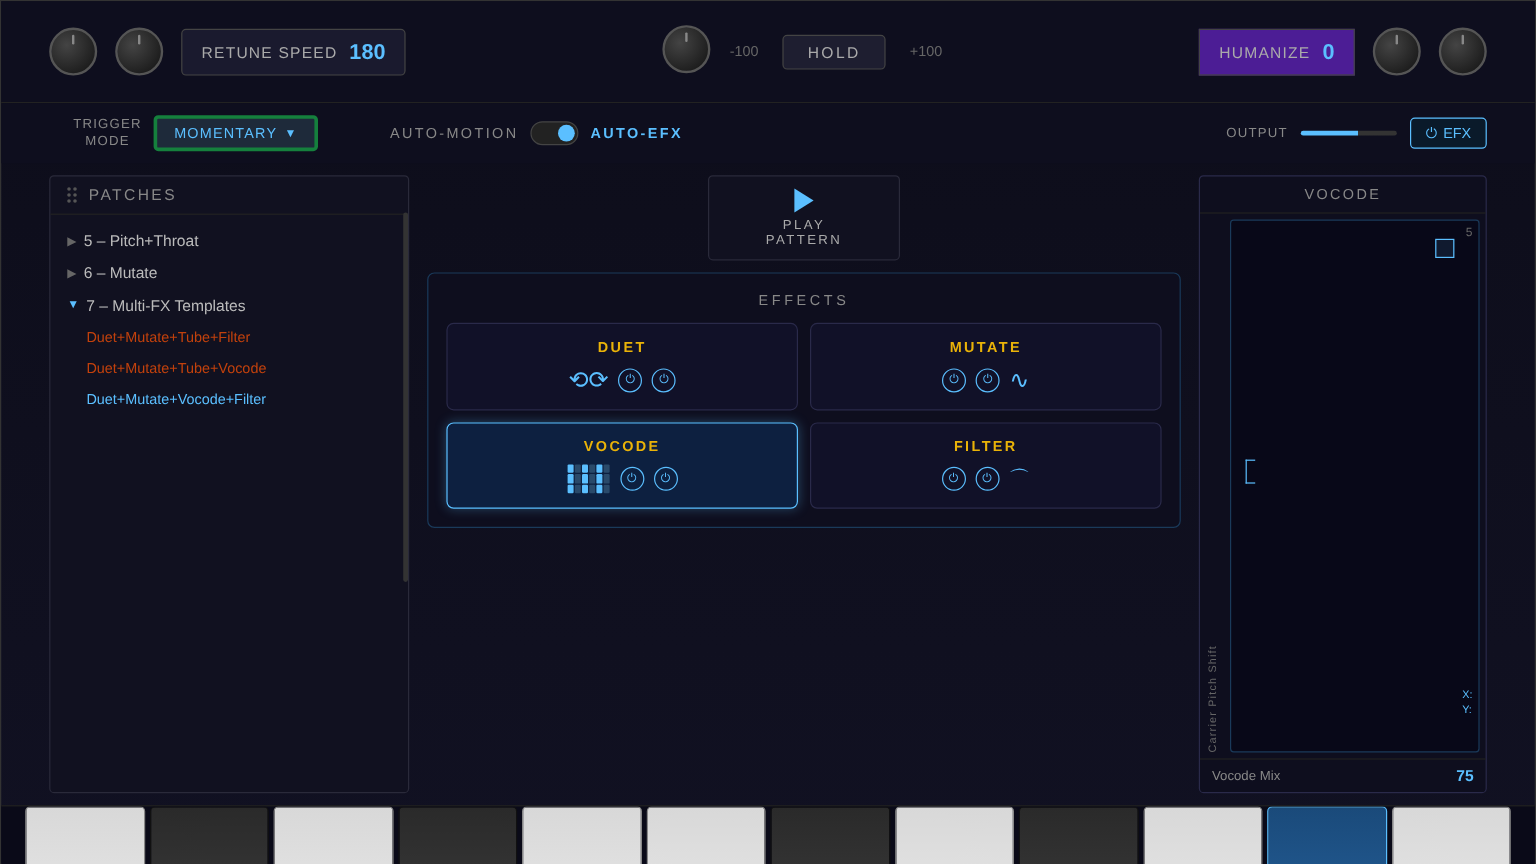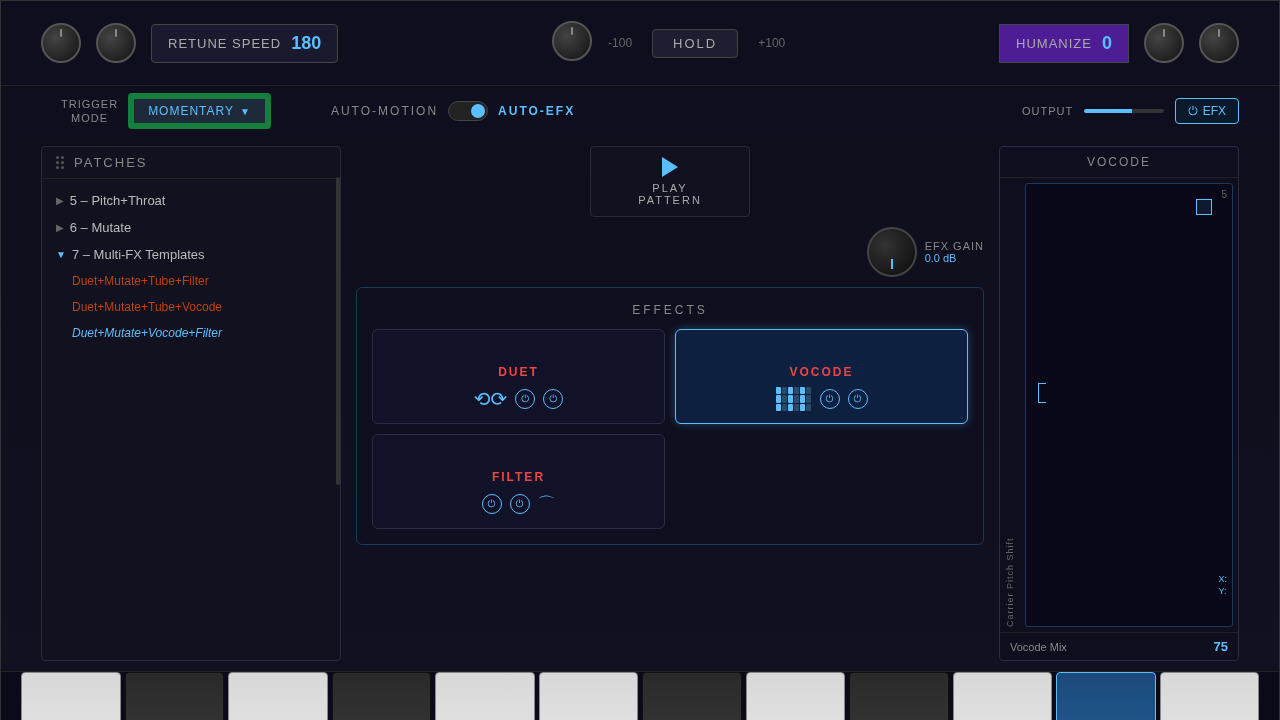--- a/index.html
+++ b/index.html
@@ -180,21 +180,21 @@
     .trigger-label {
       color: #888;
       font-size: 11px;
       letter-spacing: 1px;
       text-align: center;
       line-height: 1.3;
     }
 
     .momentary-btn {
       background: #1e2a3a;
-      border: 6px solid #15803d;
+      border: 3px solid #15803d;
       border-radius: 4px;
       padding: 5px 14px;
       color: #5bbfff;
       font-size: 12px;
       letter-spacing: 1px;
       display: flex;
       align-items: center;
       gap: 6px;
     }
 
@@ -287,21 +287,21 @@
       display: flex;
       align-items: center;
       gap: 6px;
     }
 
     .patch-item .arrow { color: #5bbfff; font-size: 10px; }
     .patch-item.parent { color: #bbb; }
     .patch-item.parent .arrow { color: #5bbfff; }
     .patch-item.collapsed .arrow { color: #666; }
     .patch-item.child { padding-left: 30px; color: #c2410c; font-size: 12px; }
-    .patch-item.child-active { padding-left: 30px; color: #5bbfff; font-size: 12px; font-style: italic; }
+    .patch-item.child-active { padding-left: 30px; color: #5bbfff; font-size: 12px; }
     .patch-item.expanded { color: #bbb; }
     .patch-item.expanded .arrow { color: #5bbfff; }
 
     .patches-scrollbar {
       position: absolute;
       right: 0;
       top: 30px;
       width: 4px;
       height: 60%;
       background: #333;
@@ -373,25 +373,24 @@
       gap: 8px;
     }
 
     .effect-box.vocode-active {
       background: #0d2040;
       border-color: #5bbfff;
       box-shadow: 0 0 10px rgba(91, 191, 255, 0.3);
     }
 
     .effect-name {
-      color: #ef4444;
+      color: #eab308;
       font-size: 12px;
       letter-spacing: 2px;
       font-weight: bold;
-      margin-top: 23px;
     }
 
     .effect-controls {
       display: flex;
       align-items: center;
       gap: 8px;
     }
 
     .power-circle {
       width: 20px;
@@ -687,41 +686,42 @@
     </div>
 
     <div class="center-panel">
       <div class="play-pattern-area">
         <button class="play-pattern-btn">
           <div class="play-icon"></div>
           <span>PLAY PATTERN</span>
         </button>
       </div>
 
-      <div style="display:flex; align-items:center; gap:8px; justify-content:flex-end;">
-        <div class="efx-gain-knob"></div>
-        <div>
-          <div style="color:#888; font-size:11px; letter-spacing:1px;">EFX GAIN</div>
-          <div style="color:#5bbfff; font-size:11px;">0.0 dB</div>
-        </div>
-      </div>
 
       <div class="effects-section">
         <div class="effects-title">EFFECTS</div>
         <div class="effects-grid">
 
           <div class="effect-box">
             <span class="effect-name">DUET</span>
             <div class="effect-controls">
               <span class="duet-arrows">⟲⟳</span>
               <div class="power-circle"></div>
               <div class="power-circle"></div>
             </div>
           </div>
 
+          <div class="effect-box">
+            <span class="effect-name">MUTATE</span>
+            <div class="effect-controls">
+              <div class="power-circle"></div>
+              <div class="power-circle"></div>
+              <span style="color:#5bbfff; font-size:20px;">∿</span>
+            </div>
+          </div>
 
           <div class="effect-box vocode-active">
             <span class="effect-name">VOCODE</span>
             <div class="effect-controls">
               <div class="vocode-grid-icon">
                 <div class="vocode-grid-cell"></div>
                   <div class="vocode-grid-cell dim"></div>
                   <div class="vocode-grid-cell"></div>
                 <div class="vocode-grid-cell dim"></div>
                   <div class="vocode-grid-cell"></div>

